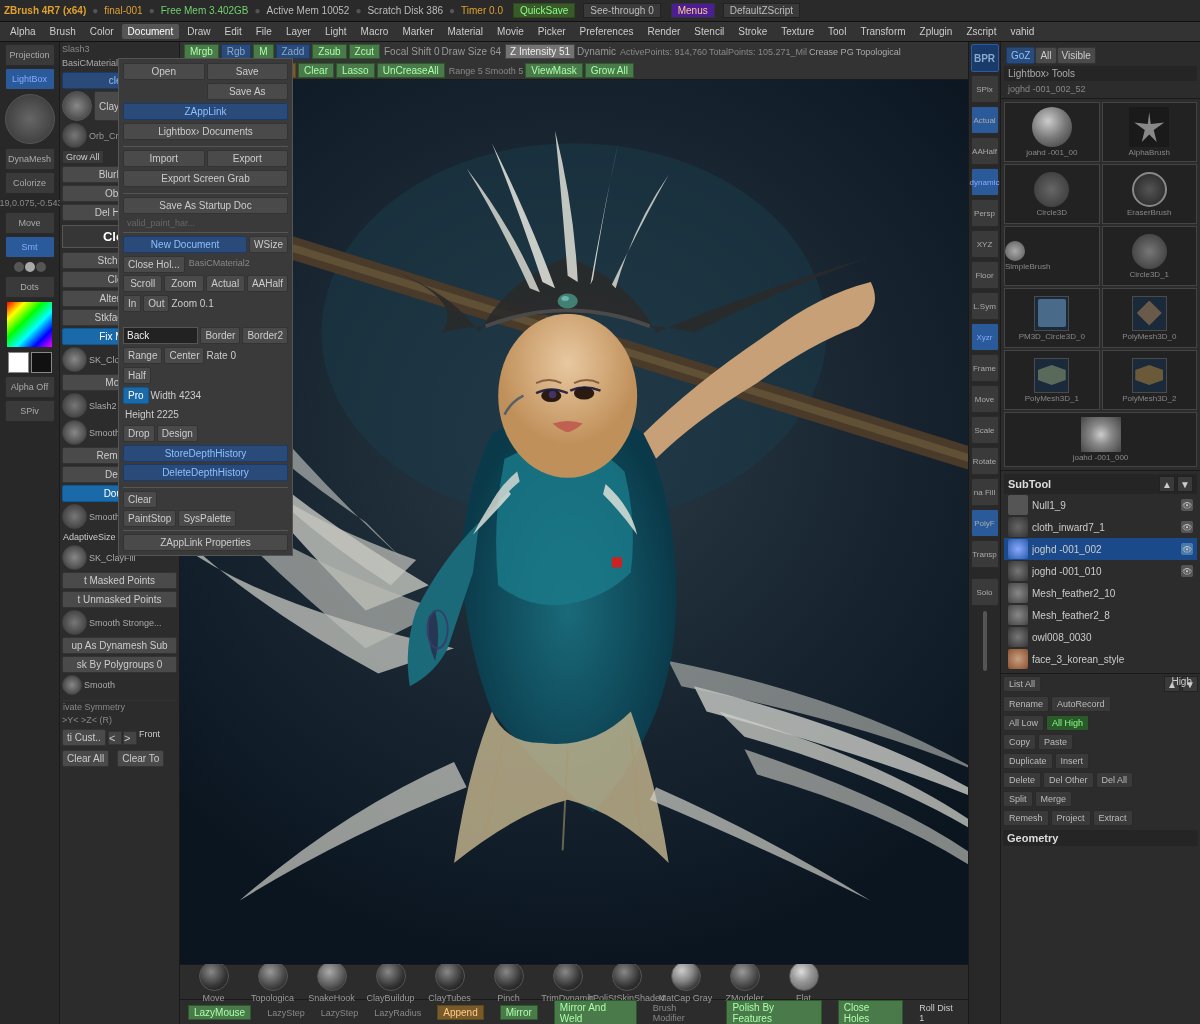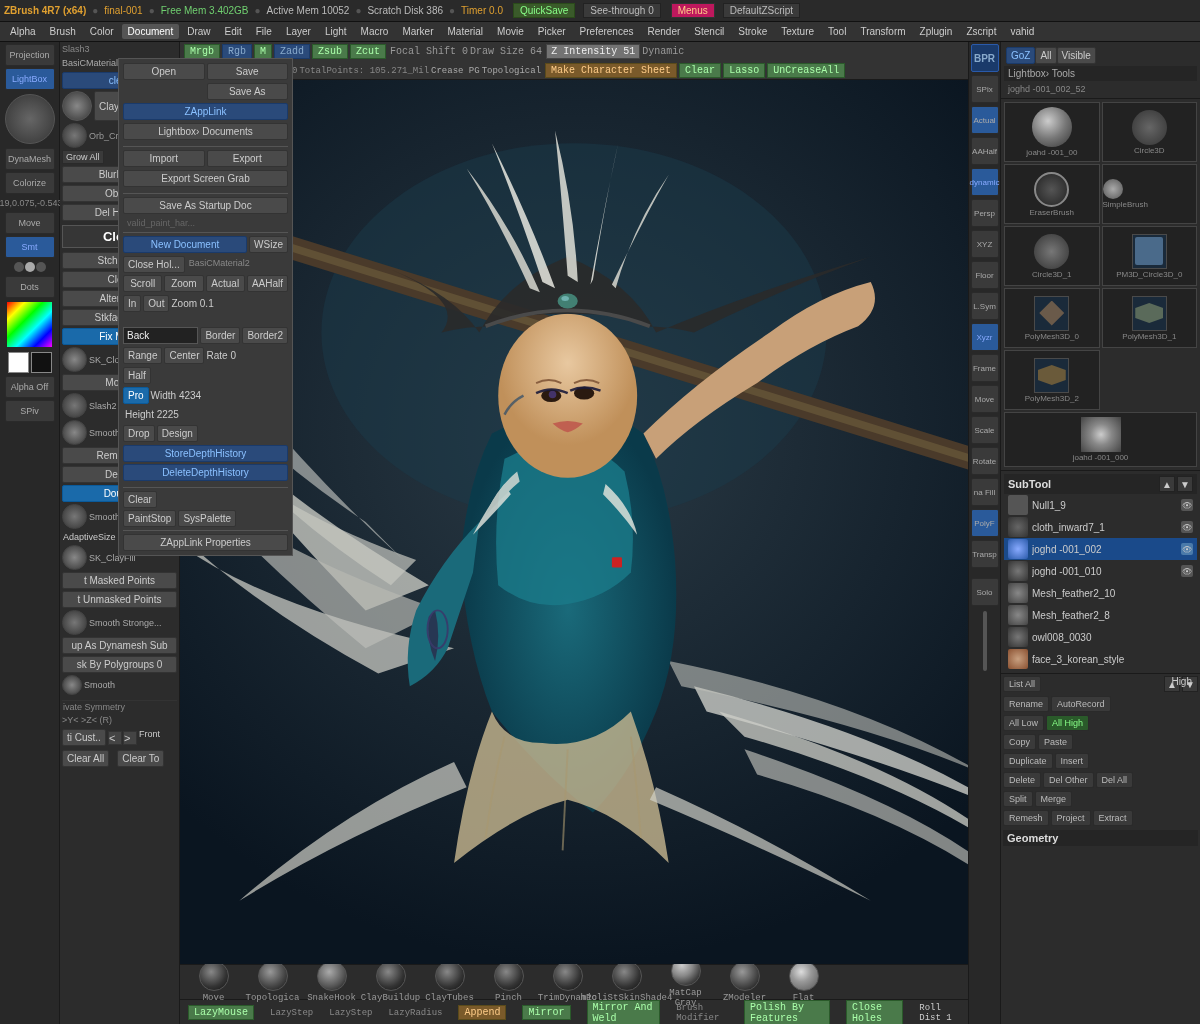--- a/index.html
+++ b/index.html
@@ -94,21 +94,20 @@
       padding: 4px;
     }
     .dropdown-sep { border-top: 1px solid #555; margin: 3px 0; }
 
     
     #center-area {
       flex: 1;
       display: flex;
       flex-direction: column;
       background: #2a2a2a;
-      font-family: Liberation Mono, monospace;
     }
 
     
     #canvas-area {
       flex: 1;
       background: #1a1a1a;
       position: relative;
       overflow: hidden;
     }
 
@@ -338,21 +337,21 @@
   <span class="sep">●</span>
   <span class="green">Free Mem 3.402GB</span>
   <span class="sep">●</span>
   <span>Active Mem 10052</span>
   <span class="sep">●</span>
   <span>Scratch Disk 386</span>
   <span class="sep">●</span>
   <span class="orange">Timer 0.0</span>
   <span style="background:#3a5a2a;padding:1px 6px;cursor:pointer;border:1px solid #2a4a1a;color:#8f8;margin-left:4px">QuickSave</span>
   <span style="padding:1px 6px;cursor:pointer;background:#3a3a3a;border:1px solid #222;margin-left:2px">See-through 0</span>
-  <span style="background:#be185d;padding:1px 6px;cursor:pointer;border:1px solid #333;color:#fc8;margin-left:4px">Menus</span>
+  <span style="background:#4c1d95;padding:1px 6px;cursor:pointer;border:1px solid #333;color:#fc8;margin-left:4px">Menus</span>
   <span style="padding:1px 6px;cursor:pointer;background:#3a3a3a;border:1px solid #222;margin-left:2px">DefaultZScript</span>
 </div>
 
 <div id="menu-bar">
   <div class="menu-item">Alpha</div>
   <div class="menu-item">Brush</div>
   <div class="menu-item">Color</div>
   <div class="menu-item active">Document</div>
   <div class="menu-item">Draw</div>
   <div class="menu-item">Edit</div>
@@ -729,20 +728,26 @@
       <div style="font-size:9px;color:#888;padding:1px 4px">joghd -001_002_52</div>
     </div>
 
     <div class="right-section">
       <div style="display:grid;grid-template-columns:1fr 1fr;gap:2px">
         <div style="background:#222;border:1px solid #444;height:60px;display:flex;flex-direction:column;align-items:center;justify-content:center;cursor:pointer">
           <div style="width:40px;height:40px;background:radial-gradient(circle at 40% 35%,#ccc 0%,#777 50%,#333 100%);border-radius:50%"></div>
           <div style="font-size:8px;color:#888;margin-top:1px">joahd -001_00</div>
         </div>
         <div style="background:#222;border:1px solid #444;height:60px;display:flex;flex-direction:column;align-items:center;justify-content:center;cursor:pointer">
+          <div style="width:40px;height:40px;background:#1a1a1a;display:flex;align-items:center;justify-content:center">
+            <div style="width:30px;height:30px;background:#888;clip-path:polygon(50% 0%,55% 40%,100% 35%,65% 60%,75% 100%,50% 75%,25% 100%,35% 60%,0% 35%,45% 40%)"></div>
+          </div>
+          <div style="font-size:8px;color:#888;margin-top:1px">AlphaBrush</div>
+        </div>
+        <div style="background:#222;border:1px solid #444;height:60px;display:flex;flex-direction:column;align-items:center;justify-content:center;cursor:pointer">
           <div style="width:35px;height:35px;background:radial-gradient(circle,#666 0%,#333 100%);border-radius:50%"></div>
           <div style="font-size:8px;color:#888;margin-top:1px">Circle3D</div>
         </div>
         <div style="background:#222;border:1px solid #444;height:60px;display:flex;flex-direction:column;align-items:center;justify-content:center;cursor:pointer">
           <div style="width:35px;height:35px;background:radial-gradient(circle,#555 0%,#222 100%);border-radius:50%;border:2px solid #888"></div>
           <div style="font-size:8px;color:#888;margin-top:1px">EraserBrush</div>
         </div>
         <div style="background:#222;border:1px solid #444;height:60px;display:flex;flex-direction:column;align-items:flex-start;justify-content:center;cursor:pointer">
           <div style="width:20px;height:20px;background:radial-gradient(circle,#aaa 0%,#555 100%);border-radius:50%"></div>
           <div style="font-size:8px;color:#888;margin-top:1px">SimpleBrush</div>

